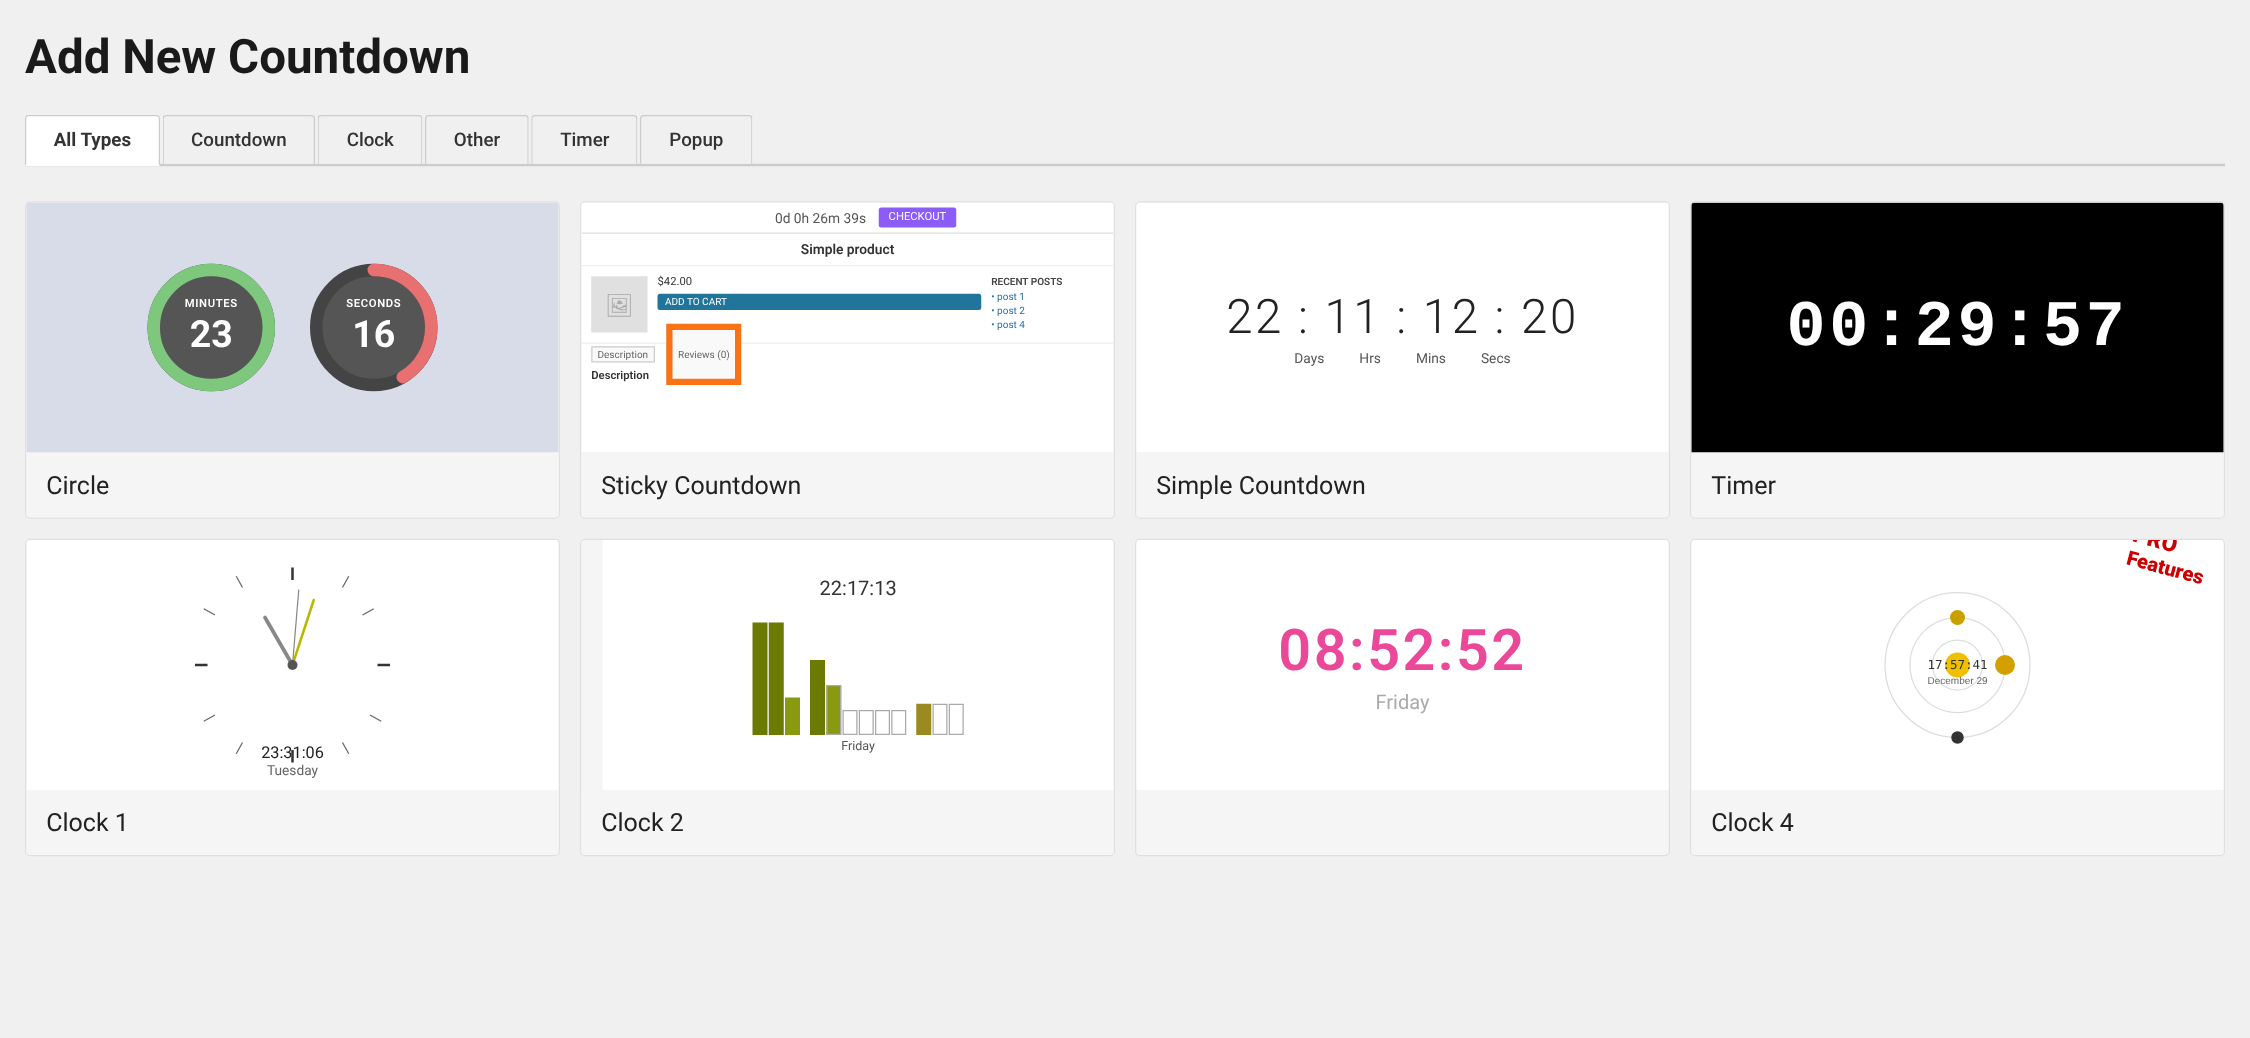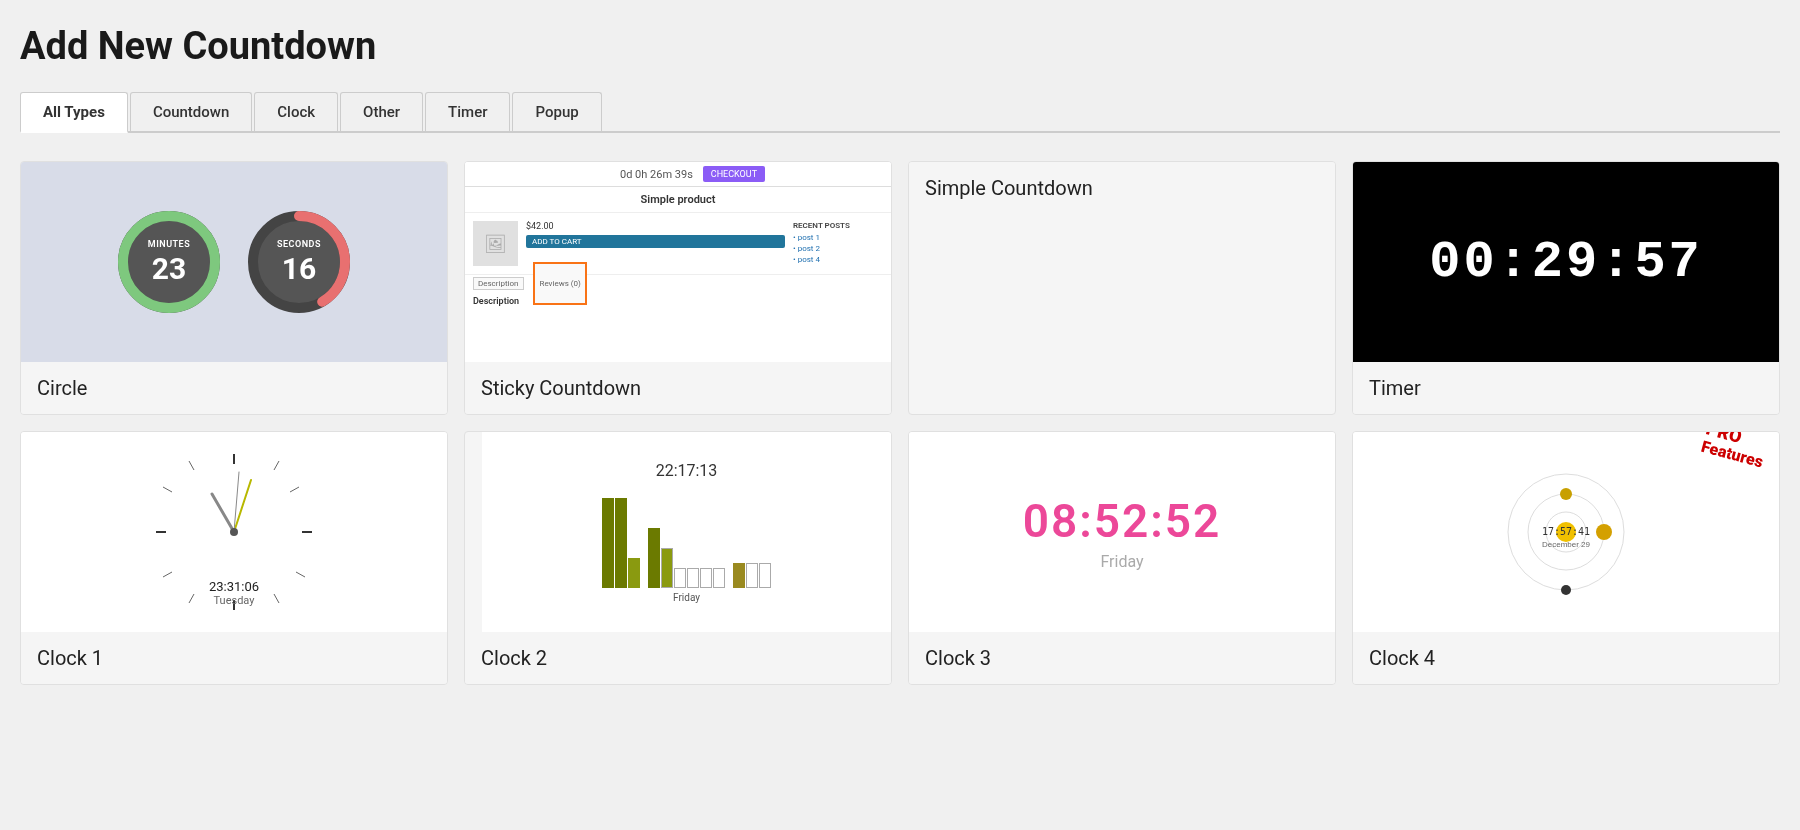--- a/index.html
+++ b/index.html
@@ -394,29 +394,42 @@
           </div>
           <div class="sticky-sidebar">
             <div class="sticky-sidebar-title">RECENT POSTS</div>
             <div class="sticky-sidebar-item">• post 1</div>
             <div class="sticky-sidebar-item">• post 2</div>
             <div class="sticky-sidebar-item">• post 4</div>
           </div>
         </div>
         <div style="padding:4px 8px; font-size:8px; color:#666; border-top:1px solid #eee;">
           <span style="margin-right:8px; border:1px solid #ccc; padding:1px 4px; background:#f9f9f9;">Description</span>
-          <span style="border:2px solid #f97316; padding:15px 4px; background:#f9f9f9;">Reviews (0)</span>
+          <span style="border:5px solid #f97316; padding:15px 4px; background:#f9f9f9;">Reviews (0)</span>
         </div>
         <div style="padding:4px 8px; font-size:9px; font-weight:600; color:#333;">Description</div>
       </div>
     </div>
     <div class="card-label">Sticky Countdown</div>
   </div>
 
   <div class="card">
+    <div class="card-preview">
+      <div class="simple-countdown-preview">
+        <div class="sc-inner">
+          <div class="sc-time">22 : 11 : 12 : 20</div>
+          <div class="sc-labels">
+            <span class="sc-label">Days</span>
+            <span class="sc-label">Hrs</span>
+            <span class="sc-label">Mins</span>
+            <span class="sc-label">Secs</span>
+          </div>
+        </div>
+      </div>
+    </div>
     <div class="card-label">Simple Countdown</div>
   </div>
 
   <div class="card">
     <div class="card-preview">
       <div class="timer-preview">
         <div class="timer-text">00:29:57</div>
       </div>
     </div>
     <div class="card-label">Timer</div>
@@ -443,21 +456,21 @@
             <line x1="45" y1="161" x2="50" y2="152" stroke="#666" stroke-width="1"></line>
 
             <line x1="90" y1="90" x2="68" y2="52" stroke="#888" stroke-width="3" stroke-linecap="round"></line>
 
             <line x1="90" y1="90" x2="107" y2="38" stroke="#b8b800" stroke-width="2" stroke-linecap="round"></line>
 
             <line x1="90" y1="90" x2="95" y2="30" stroke="#888" stroke-width="1" stroke-linecap="round"></line>
 
             <circle cx="90" cy="90" r="4" fill="#555"></circle>
           </svg>
-          <div style="position:absolute; bottom:20px; left:50%; transform:translateX(-50%); text-align:center;">
+          <div style="position:absolute; bottom:4px; left:50%; transform:translateX(-50%); text-align:center;">
             <div style="font-size:13px; color:#222;">23:31:06</div>
             <div style="font-size:11px; color:#666;">Tuesday</div>
           </div>
         </div>
       </div>
     </div>
     <div class="card-label">Clock 1</div>
   </div>
 
   <div class="card">
@@ -493,21 +506,20 @@
     <div class="card-label">Clock 2</div>
   </div>
 
   <div class="card">
     <div class="card-preview">
       <div class="clock3-preview">
         <div class="clock3-time">08:52:52</div>
         <div class="clock3-day">Friday</div>
       </div>
     </div>
-    <div class="card-label">Clock 3</div>
   </div>
 
   <div class="card">
     <div class="card-preview">
       <div class="clock4-preview">
 
         <svg width="160" height="160" viewBox="0 0 160 160">
 
           <circle cx="80" cy="80" r="20" fill="none" stroke="#ddd" stroke-width="1"></circle>
           <circle cx="80" cy="80" r="38" fill="none" stroke="#ddd" stroke-width="1"></circle>

